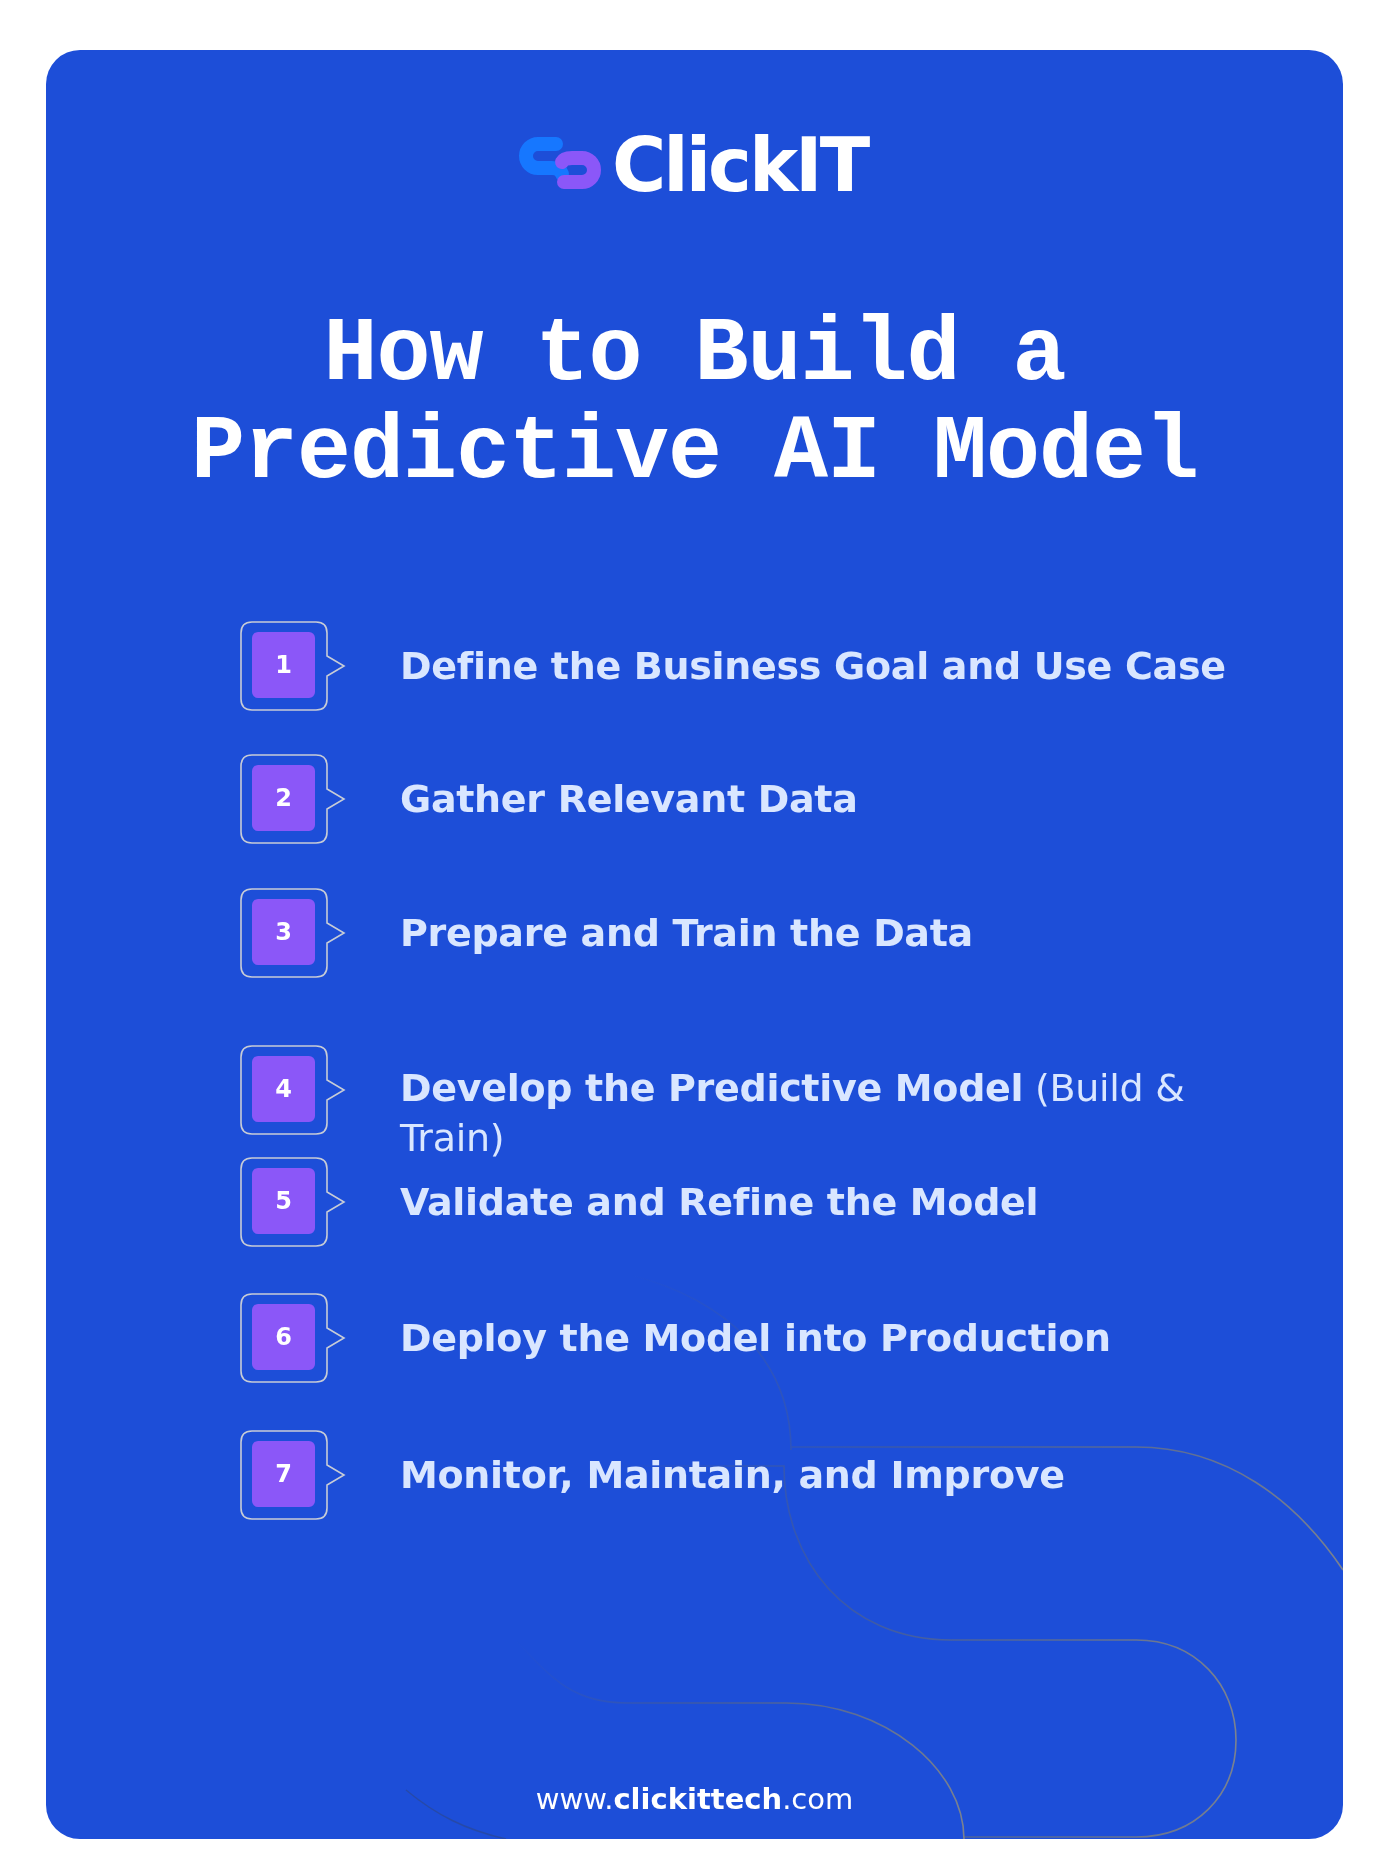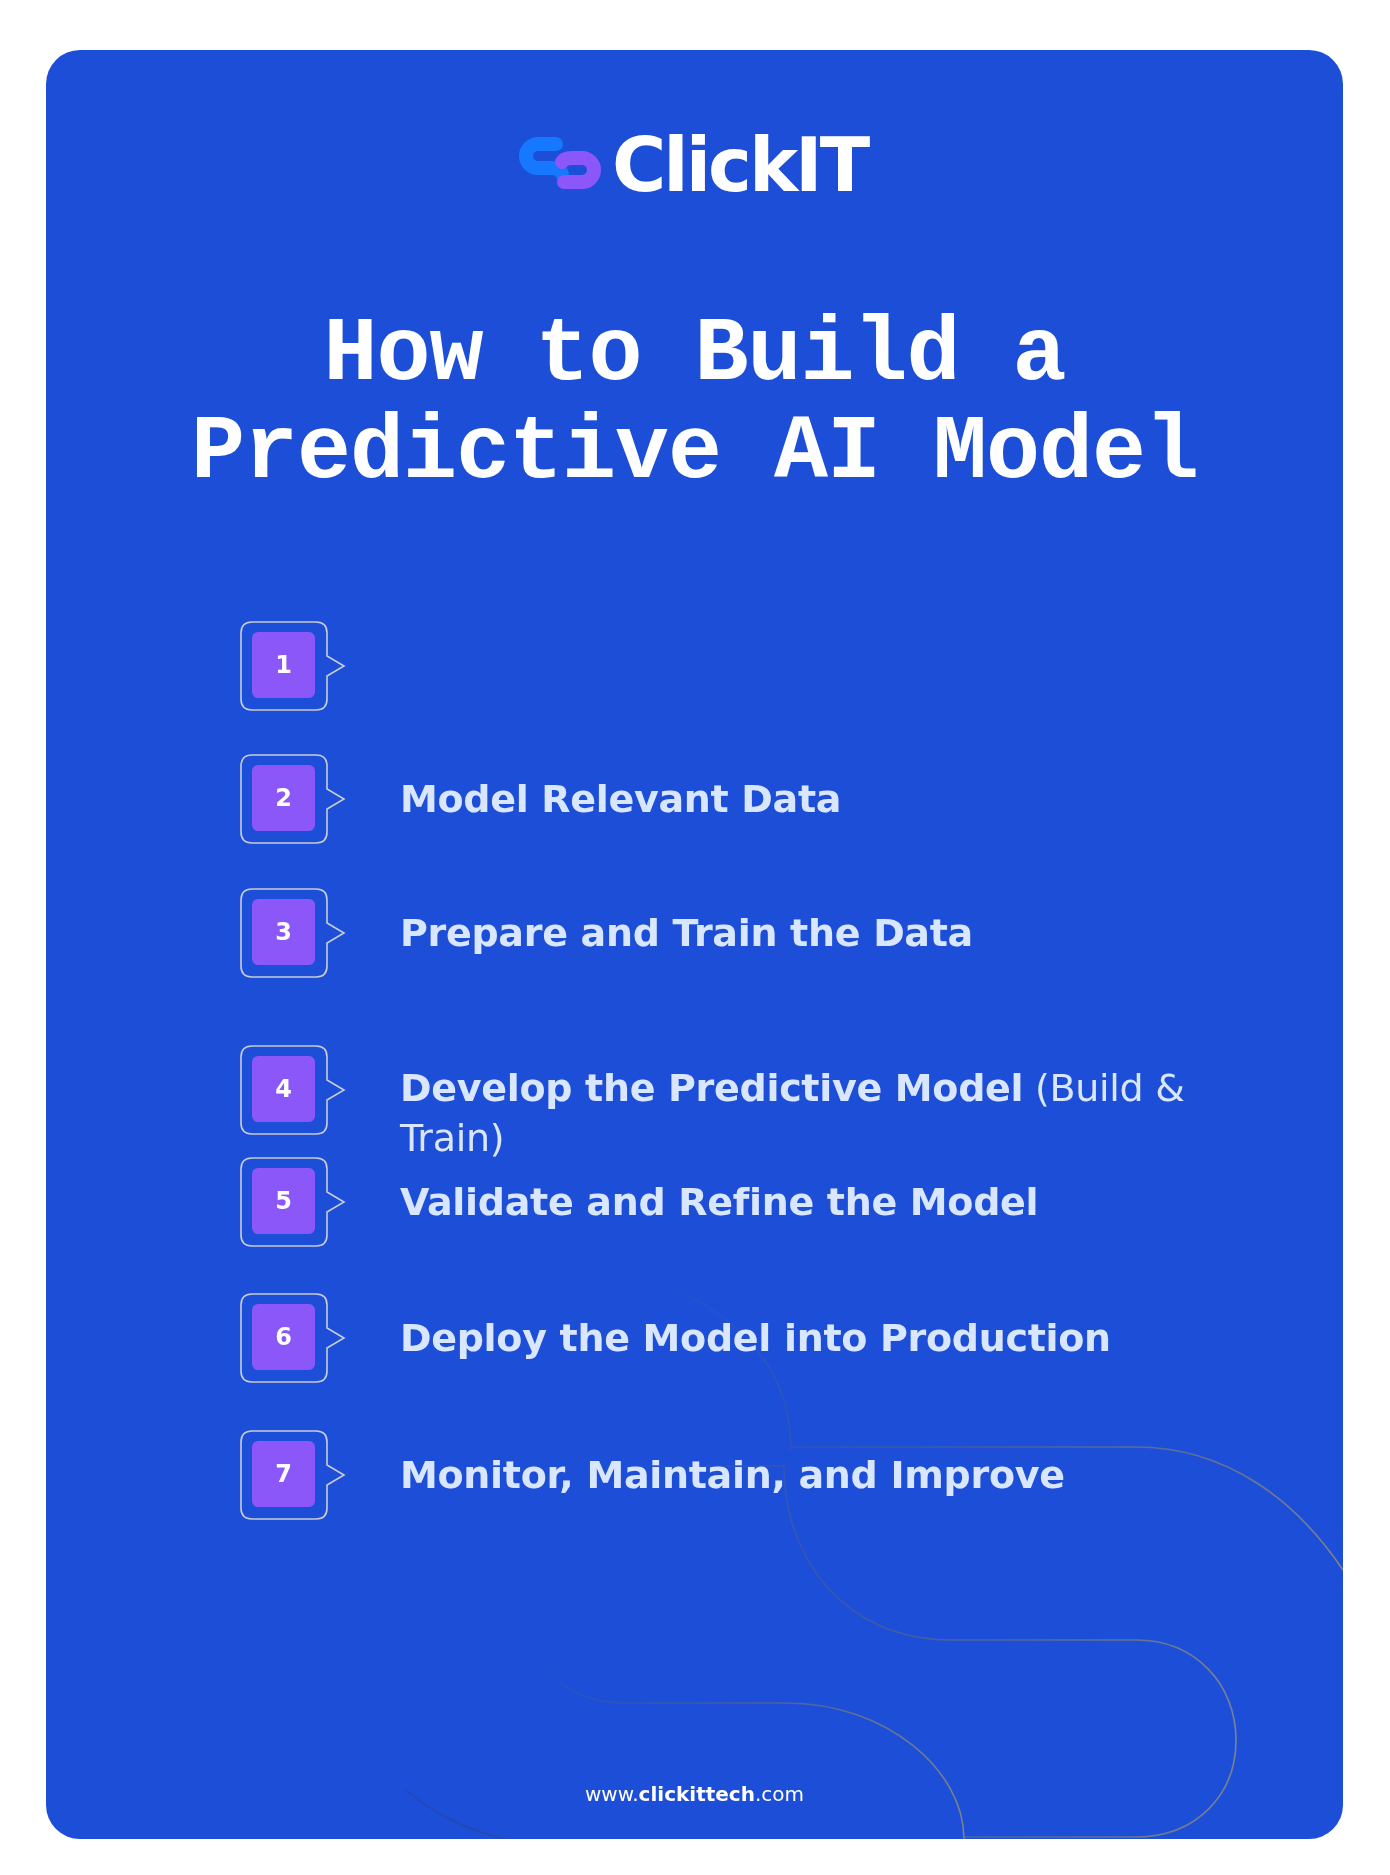--- a/index.html
+++ b/index.html
@@ -86,21 +86,21 @@
     letter-spacing: -0.3px;
   }
   .step-text b { font-weight: bold; }
   .step-text .light { font-weight: normal; }
   .footer {
     position: absolute;
     left: 0; right: 0; top: 1732px;
     text-align: center;
     color: #ffffff;
     font-family: "DejaVu Sans", sans-serif;
-    font-size: 20px;
+    font-size: 29px;
   }
   .footer b { font-weight: bold; }
 </style>
 </head>
 <body>
 
 <div class="card">
 
   <svg class="decor" viewBox="0 0 1297 1789" xmlns="http://www.w3.org/2000/svg">
     <defs>
@@ -135,30 +135,31 @@
 
   <div class="steps">
 
     <div class="step" style="top:571px;">
       <div class="badge">
         <svg width="106" height="90" viewBox="0 0 106 90">
           <path d="M 12 1 L 76 1 Q 87 1 87 12 L 87 35 L 104 45 L 87 55 L 87 78 Q 87 89 76 89 L 12 89 Q 1 89 1 78 L 1 12 Q 1 1 12 1 Z" fill="none" stroke="#c7ccd6" stroke-width="1.6"></path>
         </svg>
         <div class="badge-num">1</div>
       </div>
+      <div class="step-text"><b>Define the Business Goal and Use Case</b></div>
     </div>
 
     <div class="step" style="top:704px;">
       <div class="badge">
         <svg width="106" height="90" viewBox="0 0 106 90">
           <path d="M 12 1 L 76 1 Q 87 1 87 12 L 87 35 L 104 45 L 87 55 L 87 78 Q 87 89 76 89 L 12 89 Q 1 89 1 78 L 1 12 Q 1 1 12 1 Z" fill="none" stroke="#c7ccd6" stroke-width="1.6"></path>
         </svg>
         <div class="badge-num">2</div>
       </div>
-      <div class="step-text"><b>Model Relevant Data</b></div>
+      <div class="step-text"><b>Gather Relevant Data</b></div>
     </div>
 
     <div class="step" style="top:838px;">
       <div class="badge">
         <svg width="106" height="90" viewBox="0 0 106 90">
           <path d="M 12 1 L 76 1 Q 87 1 87 12 L 87 35 L 104 45 L 87 55 L 87 78 Q 87 89 76 89 L 12 89 Q 1 89 1 78 L 1 12 Q 1 1 12 1 Z" fill="none" stroke="#c7ccd6" stroke-width="1.6"></path>
         </svg>
         <div class="badge-num">3</div>
       </div>
       <div class="step-text"><b>Prepare and Train the Data</b></div>

